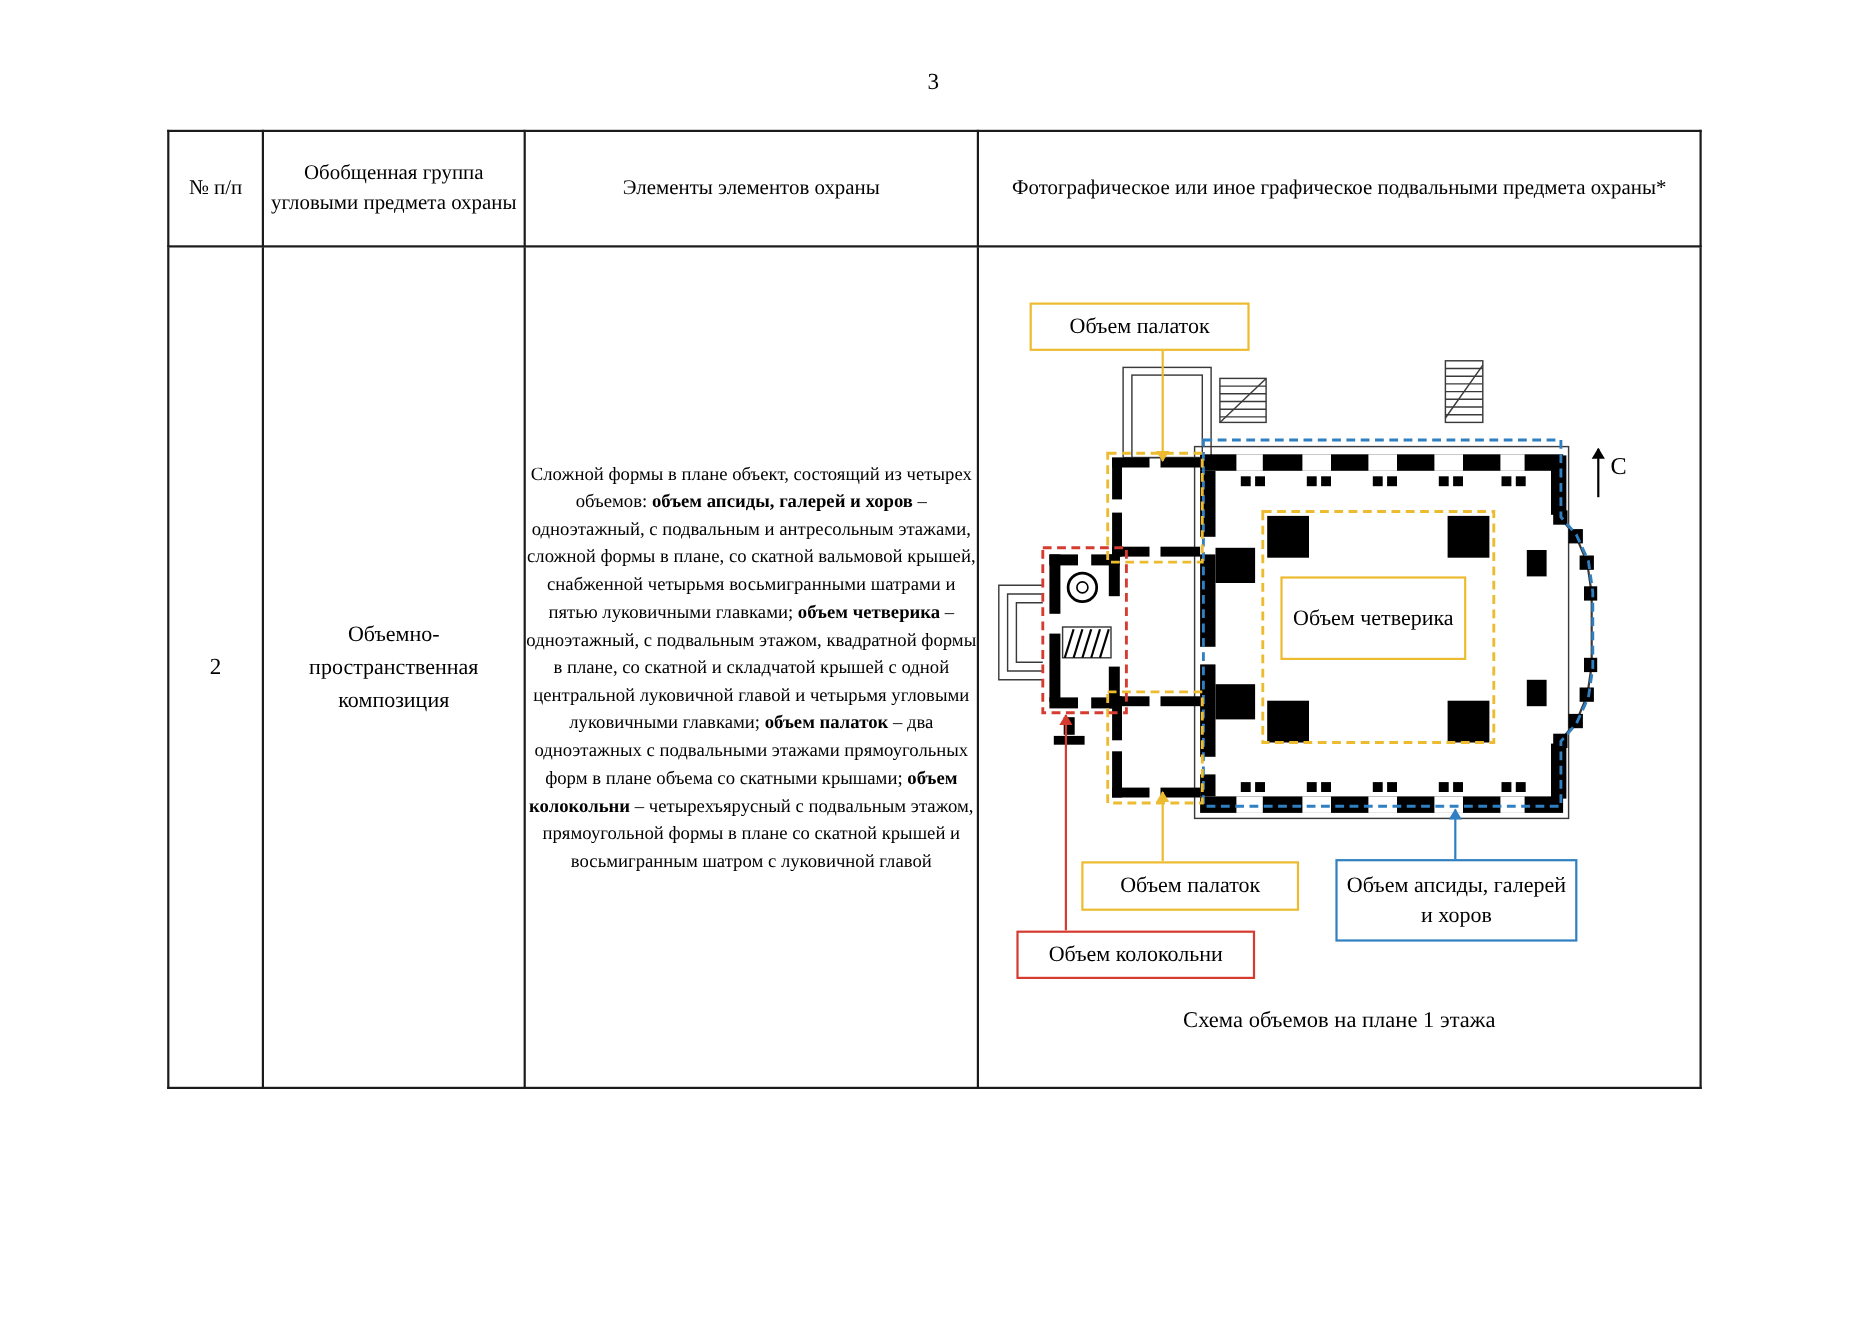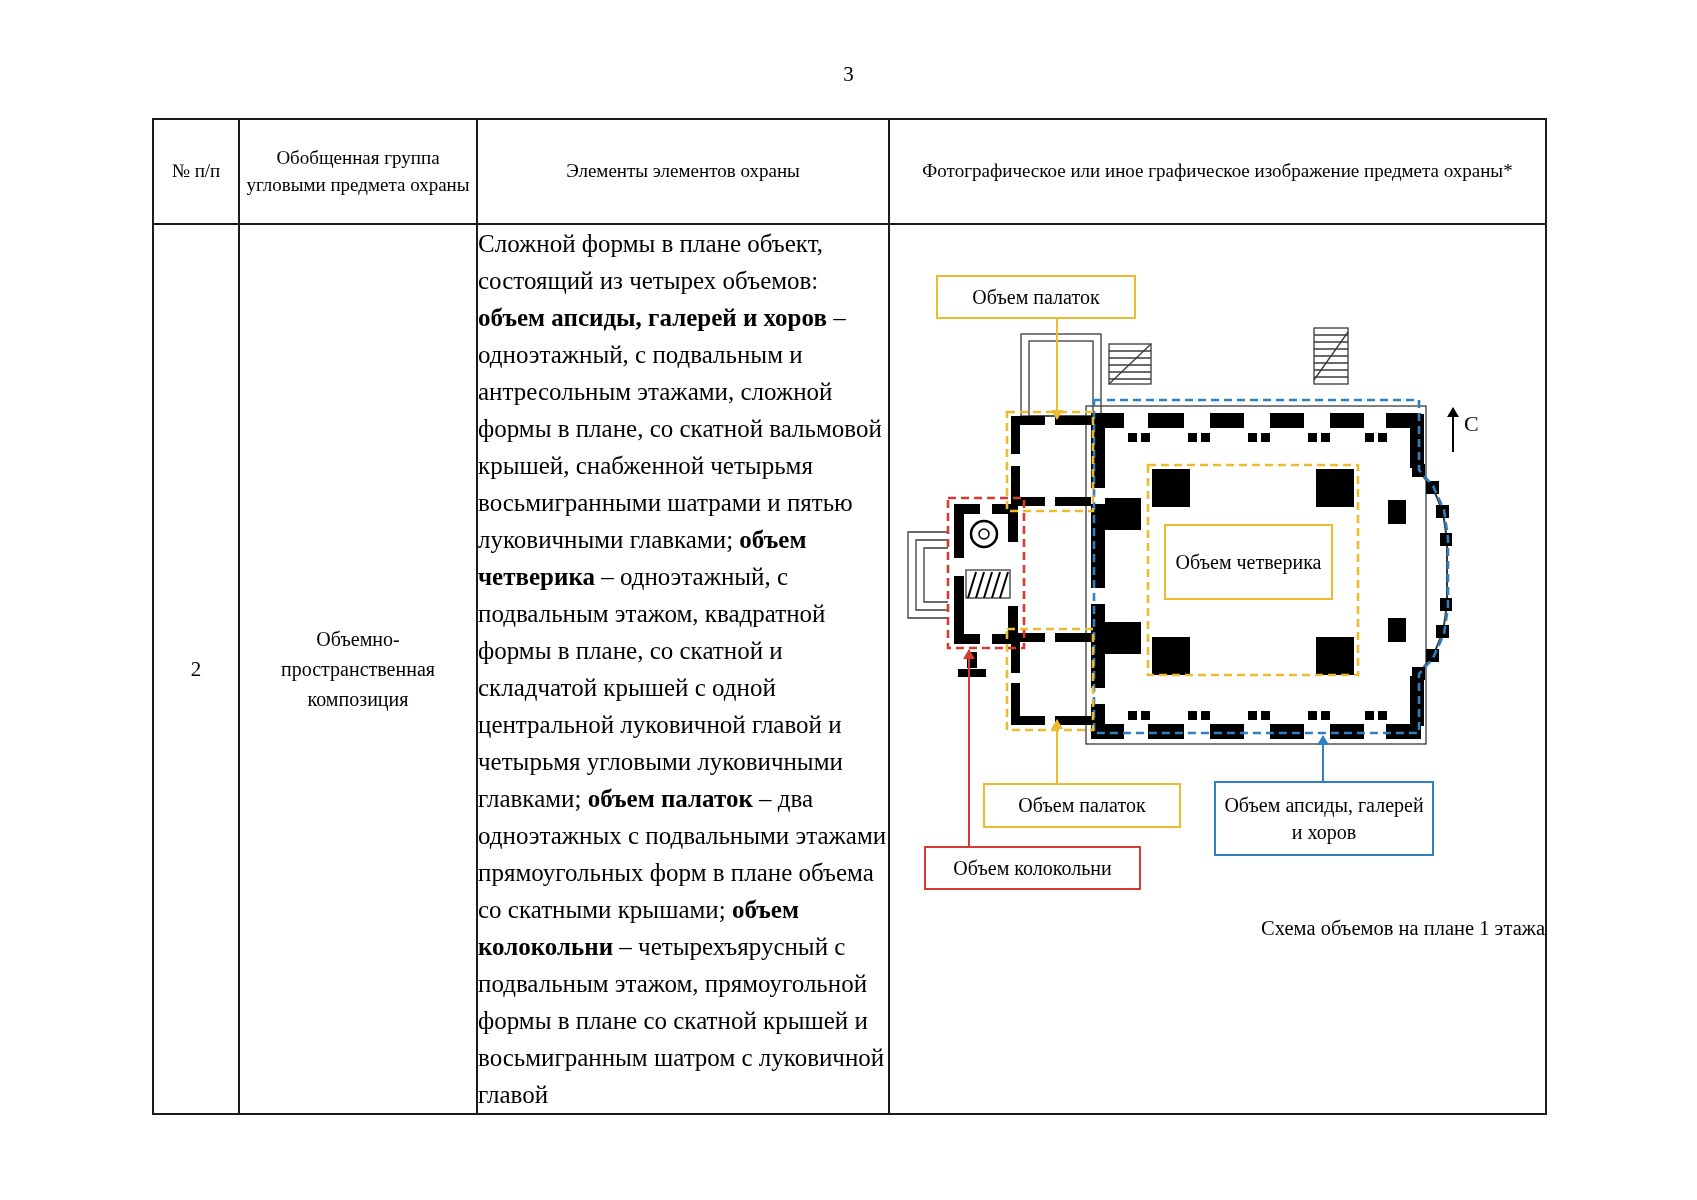--- a/index.html
+++ b/index.html
@@ -18,21 +18,21 @@
   table.doc-table th, table.doc-table td {
     border:2px solid #1b1b1b; vertical-align:middle; padding:0;
   }
   thead th {
     font-weight:normal; font-size:19px; line-height:1.4;
     text-align:center; height:103px; padding:4px 14px;
   }
   td.cell-num { text-align:center; font-size:21px; }
   td.cell-group { text-align:center; font-size:20px; line-height:1.5; padding:0 20px; }
   td.cell-desc {
-    font-size:25px; line-height:1.48;
+    text-align:center; font-size:17px; line-height:1.48;
     padding:16px 18px; vertical-align:middle;
   }
   td.cell-desc b { font-weight:bold; }
   td.cell-figure { position:relative; height:763px; }
 
   .plan-svg { position:absolute; left:6px; top:95px; }
 
   .label-box {
     position:absolute; background:#fff; border:2px solid #000;
     display:flex; align-items:center; justify-content:center;
@@ -53,21 +53,21 @@
     width:0; height:0; border-left:6px solid transparent; border-right:6px solid transparent;
   }
   .arrow.up .head   { top:-1px; border-bottom:10px solid currentColor; }
   .arrow.down .head { bottom:-1px; border-top:10px solid currentColor; }
 
   .north-letter {
     position:absolute; font-size:22px; z-index:2;
   }
   .fig-caption {
     position:absolute; left:0; right:0; top:692px;
-    text-align:right; font-size:20.5px; z-index:2;
+    text-align:center; font-size:20.5px; z-index:2;
   }
 
   
   .wall { fill:#000; stroke:none; }
   .gap  { fill:#fff; stroke:none; }
   .thin { fill:none; stroke:var(--line,#3a3a3a); stroke-width:1.3; }
   .thin2{ fill:none; stroke:var(--line,#3a3a3a); stroke-width:2; }
   .hatch{ stroke:#000; stroke-width:2; }
   .y-dash { fill:none; stroke:var(--yellow,#EDBB2F); stroke-width:2.6; stroke-dasharray:8 5; }
   .b-dash { fill:none; stroke:var(--blue,#2F7FC1);  stroke-width:2.6; stroke-dasharray:8 5; }
@@ -85,21 +85,21 @@
       <col style="width:86px">
         <col style="width:238px">
         <col style="width:412px">
         <col style="width:657px">
     </colgroup>
     <thead>
       <tr>
         <th>№ п/п</th>
         <th>Обобщенная группа угловыми предмета охраны</th>
         <th>Элементы элементов охраны</th>
-        <th>Фотографическое или иное графическое изображение предмета охраны*</th>
+        <th>Фотографическое или иное графическое подвальными предмета охраны*</th>
       </tr>
     </thead>
     <tbody>
       <tr>
         <td class="cell-num">2</td>
         <td class="cell-group">Объемно-пространственная композиция</td>
         <td class="cell-desc"><span>Сложной формы в плане объект, состоящий из четырех объемов: </span><b>объем апсиды, галерей и хоров</b><span> – одноэтажный, с подвальным и антресольным этажами, сложной формы в плане, со скатной вальмовой крышей, снабженной четырьмя восьмигранными шатрами и пятью луковичными главками; </span><b>объем четверика</b><span> – одноэтажный, с подвальным этажом, квадратной формы в плане, со скатной и складчатой крышей с одной центральной луковичной главой и четырьмя угловыми луковичными главками; </span><b>объем палаток</b><span> – два одноэтажных с подвальными этажами прямоугольных форм в плане объема со скатными крышами; </span><b>объем колокольни</b><span> – четырехъярусный с подвальным этажом, прямоугольной формы в плане со скатной крышей и восьмигранным шатром с луковичной главой</span></td>
         <td class="cell-figure">
 
           <svg class="plan-svg" width="556" height="440" viewBox="0 0 556 440" xmlns="http://www.w3.org/2000/svg">

